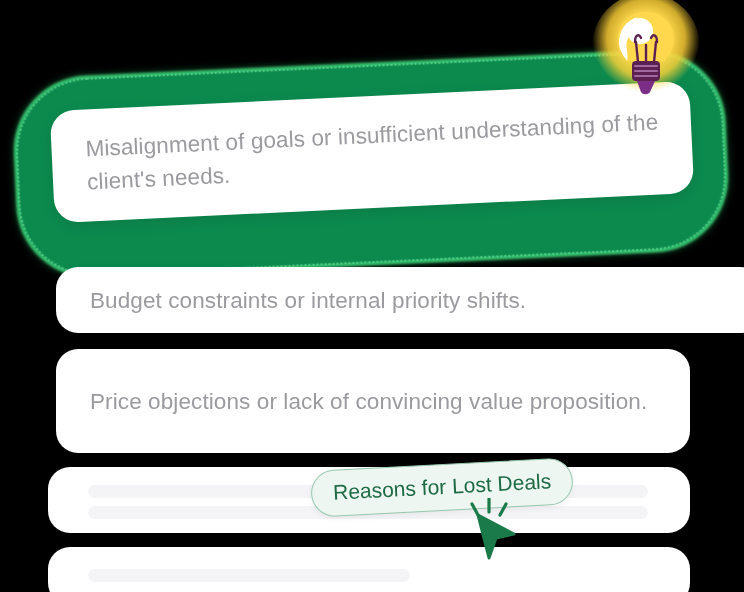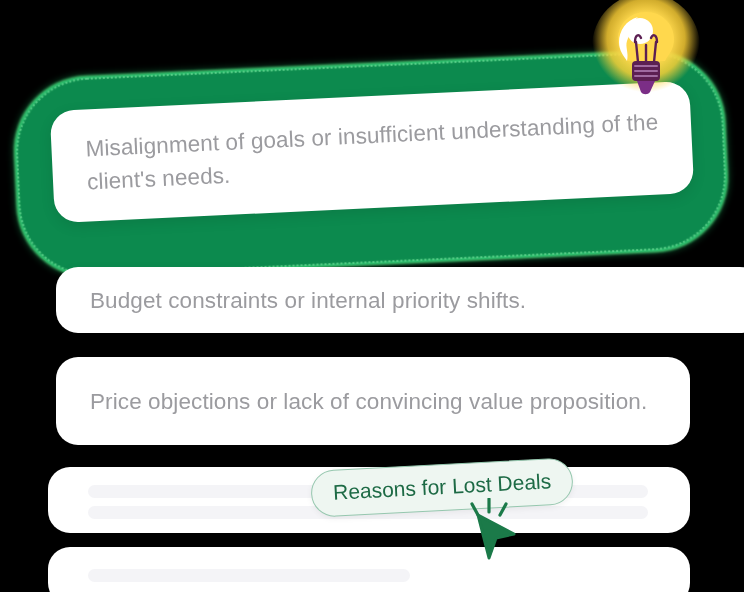--- a/index.html
+++ b/index.html
@@ -88,23 +88,22 @@
     left: 56px;
     top: 267px;
     width: 706px;
     height: 66px;
     box-shadow: 0 2px 8px rgba(0,0,0,.07);
   }
   #card3 {
     left: 56px;
     top: 349px;
     width: 634px;
-    height: 88px;
-    box-shadow: 0 2px 8px rgba(0,0,0,.07);
-    margin-top: 8px;
+    height: 104px;
+    box-shadow: 0 2px 8px rgba(0,0,0,.07);
   }
   #card4 {
     left: 48px;
     top: 467px;
     width: 642px;
     height: 66px;
     box-shadow: 0 2px 8px rgba(0,0,0,.07);
   }
   #card5 {
     left: 48px;

